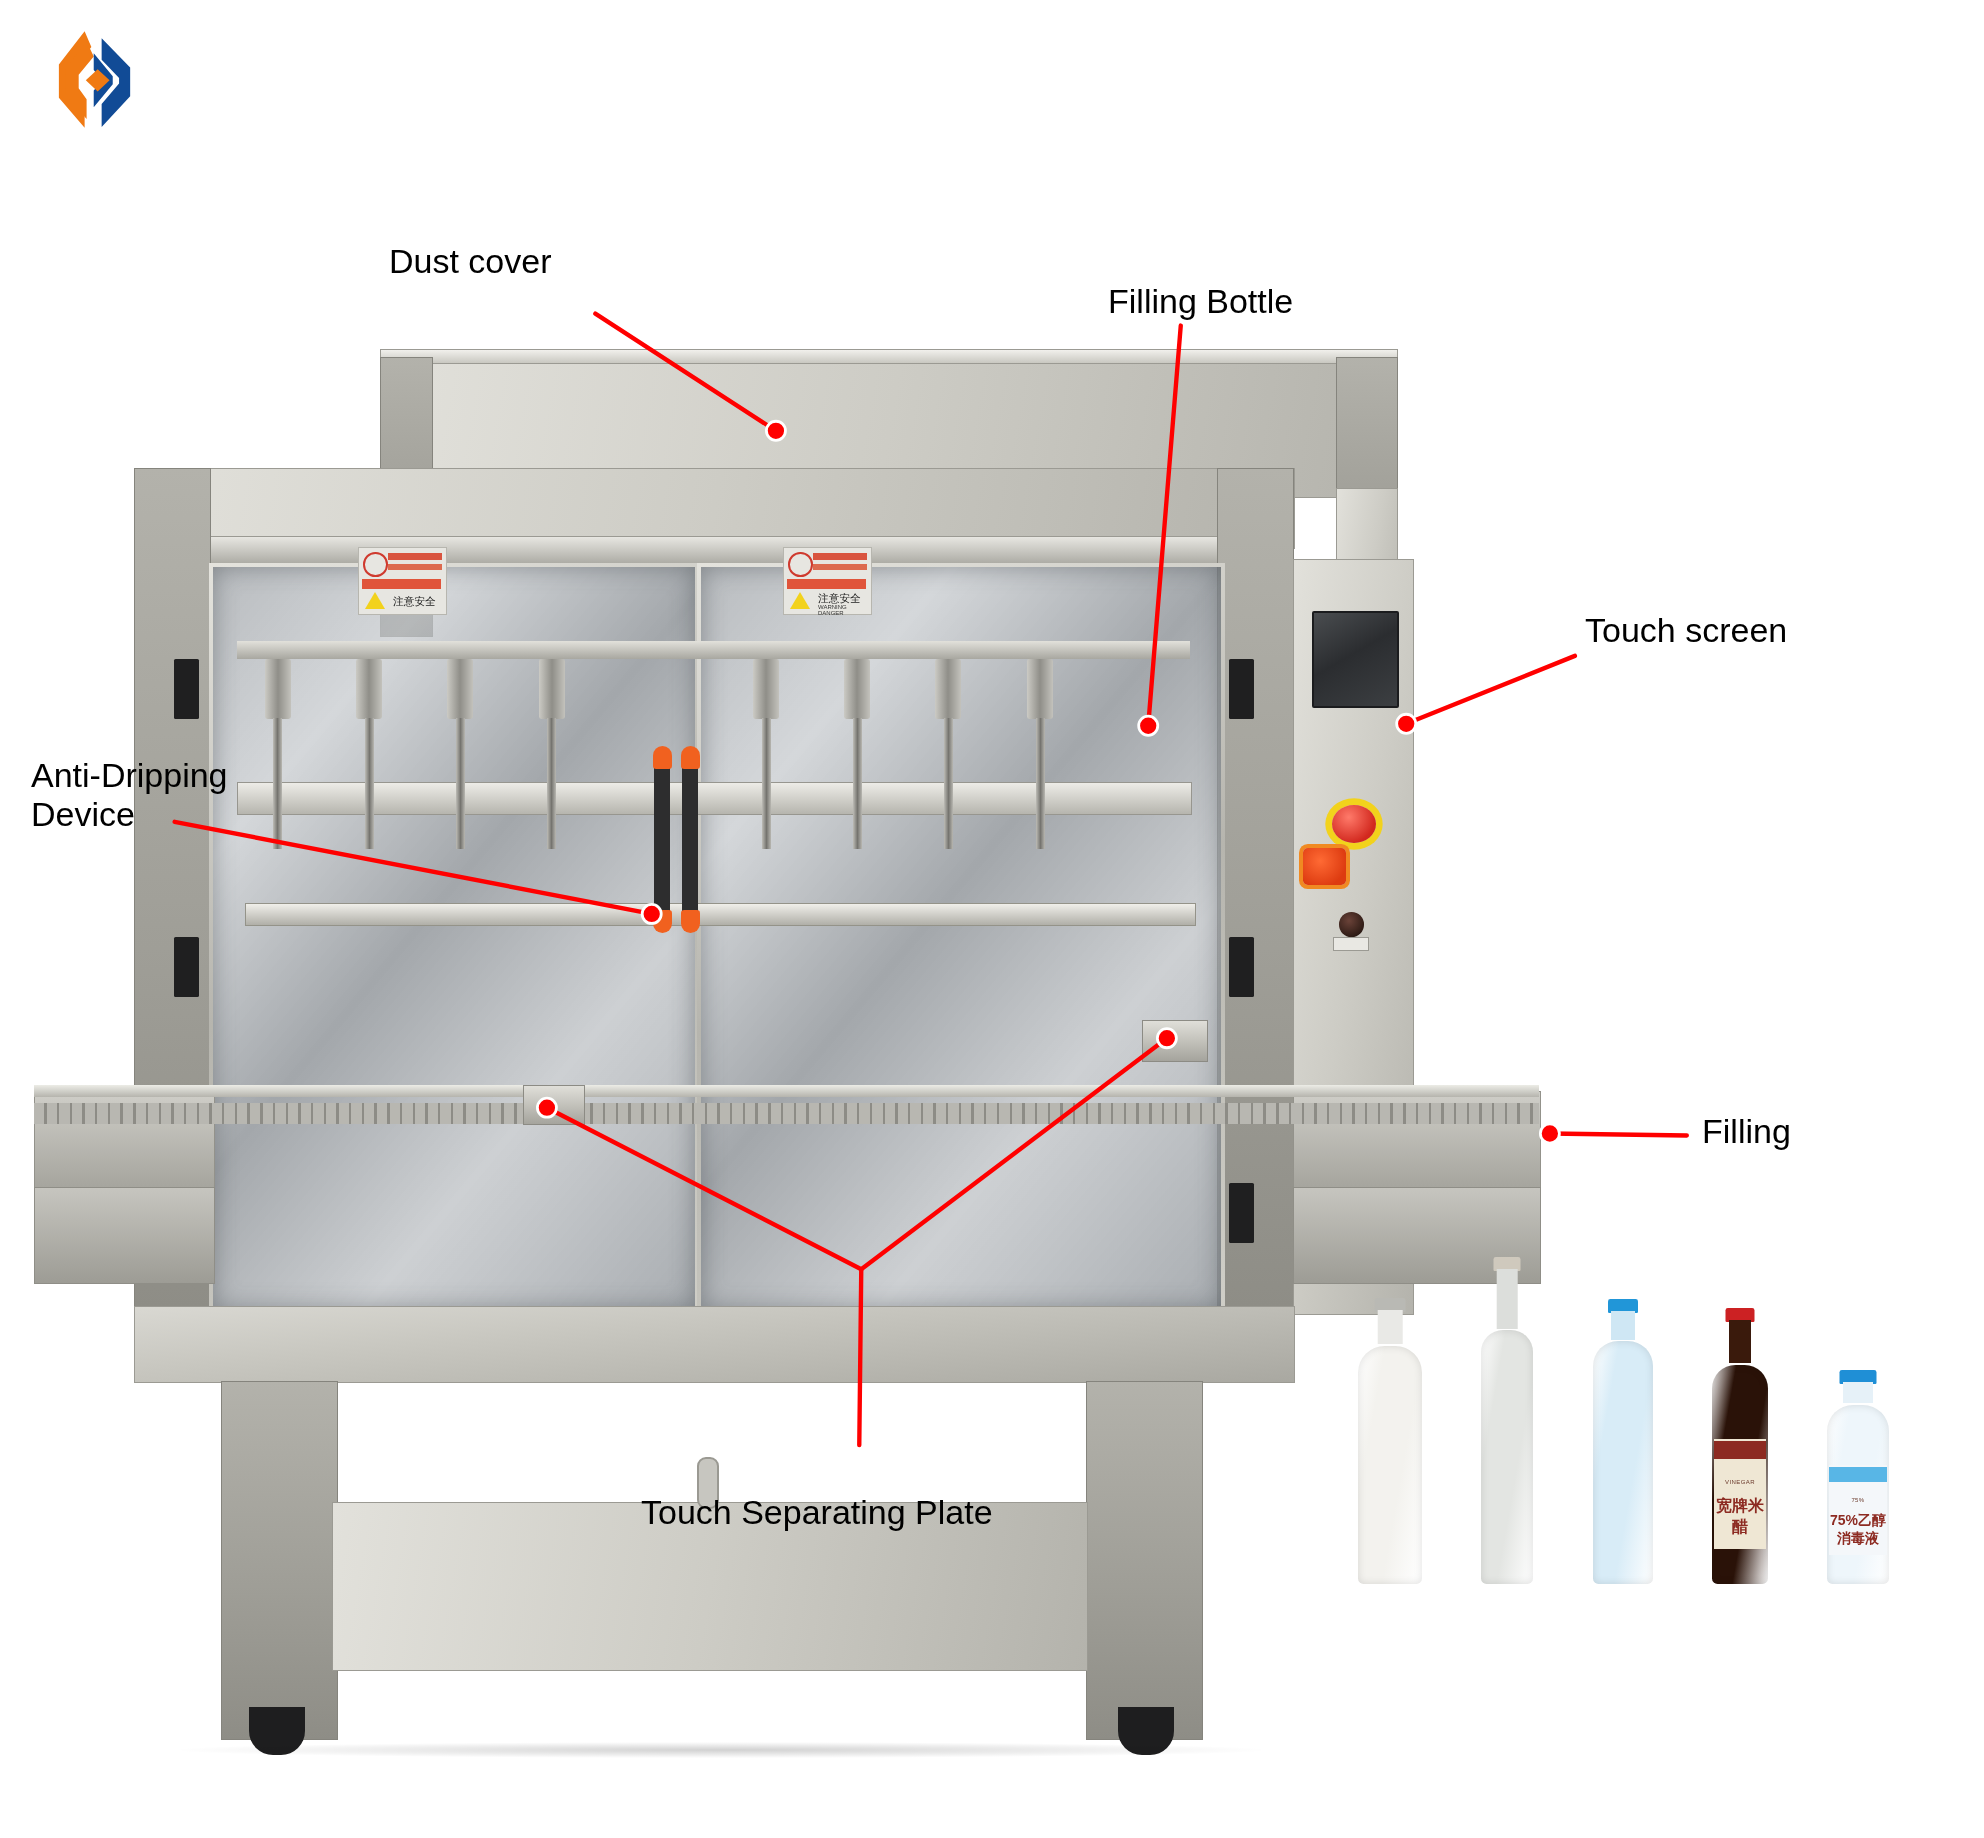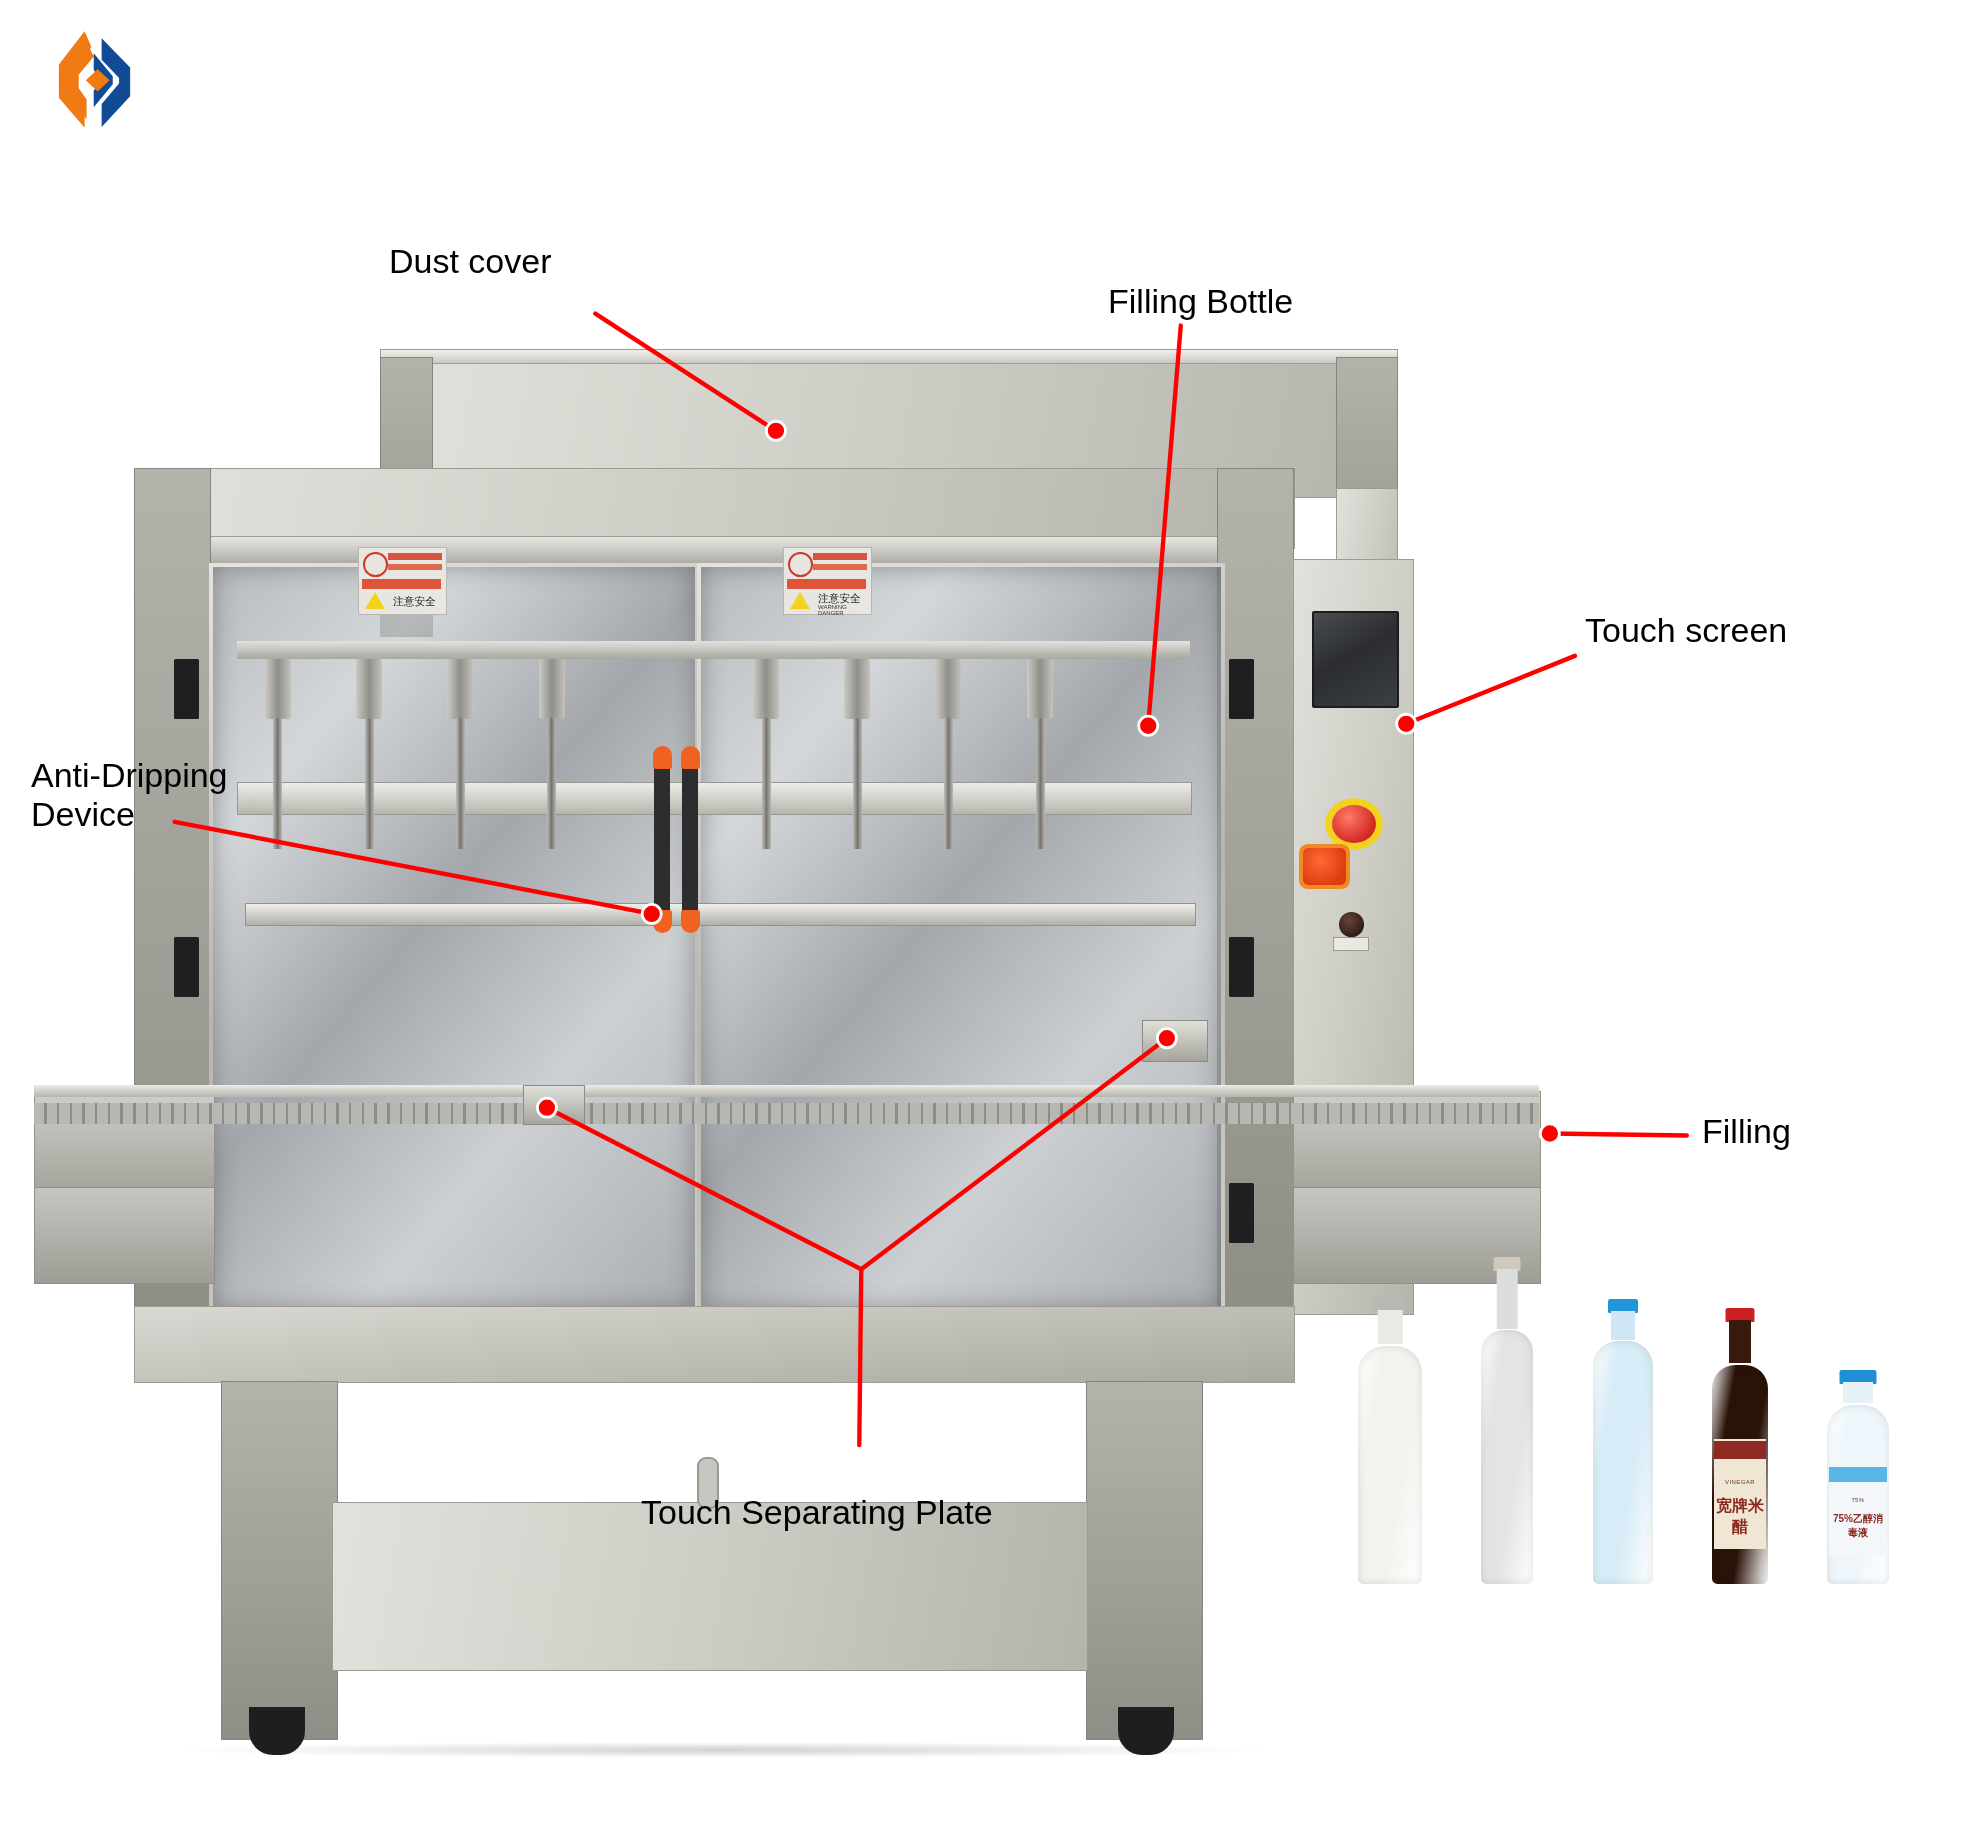--- a/index.html
+++ b/index.html
@@ -244,19 +244,19 @@
           <div style="position: absolute; left: 0px; top: 52%; width: 100%; text-align: center; font-size: 16px; font-weight: bold; color: rgb(141, 43, 34);">宽牌米醋</div>
         </div>
       </div>
       <div class="bot" style="left: 469px; width: 62px; height: 214px;">
         <div class="bcap" style="top: 0px; width: 37px; height: 13.5px; background: rgb(31, 143, 214);"></div>
         <div class="bneck" style="top: 12px; width: 30px; height: 21.4px; background: rgb(230, 241, 248);"></div>
         <div class="bbody" style="height: 179px; border-radius: 26px 26px 5.6px 5.6px; background: linear-gradient(100deg, rgba(255, 255, 255, 0.55) 0%, rgb(238, 246, 251) 26%, rgb(238, 246, 251) 62%, rgba(255, 255, 255, 0.45) 100%); box-shadow: rgba(0, 0, 0, 0.12) 0px 0px 8.7px inset;"></div>
         <div class="blabel" style="bottom: 29px; height: 90px; background: rgb(244, 247, 250);">
           <div style="position: absolute; left: 0px; top: 2.4px; width: 100%; height: 16%; background: rgb(88, 182, 230);"></div>
           <div style="position: absolute; left: 0px; top: 36%; width: 100%; text-align: center; font-size: 6px; letter-spacing: 0.4px; color: rgb(107, 58, 44);">75%</div>
-          <div style="position: absolute; left: 0px; top: 52%; width: 100%; text-align: center; font-size: 10px; font-weight: bold; color: rgb(141, 43, 34);">75%乙醇消毒液</div>
+          <div style="position: absolute; left: 0px; top: 52%; width: 100%; text-align: center; font-size: 14px; font-weight: bold; color: rgb(141, 43, 34);">75%乙醇消毒液</div>
         </div>
       </div>
     </div>
 
 </div>
 
 
 </body></html>

